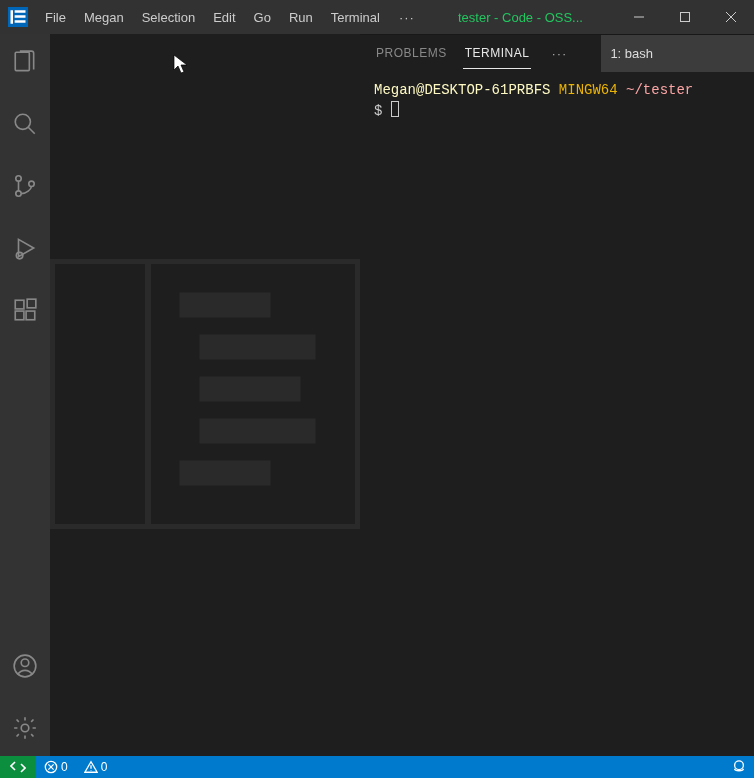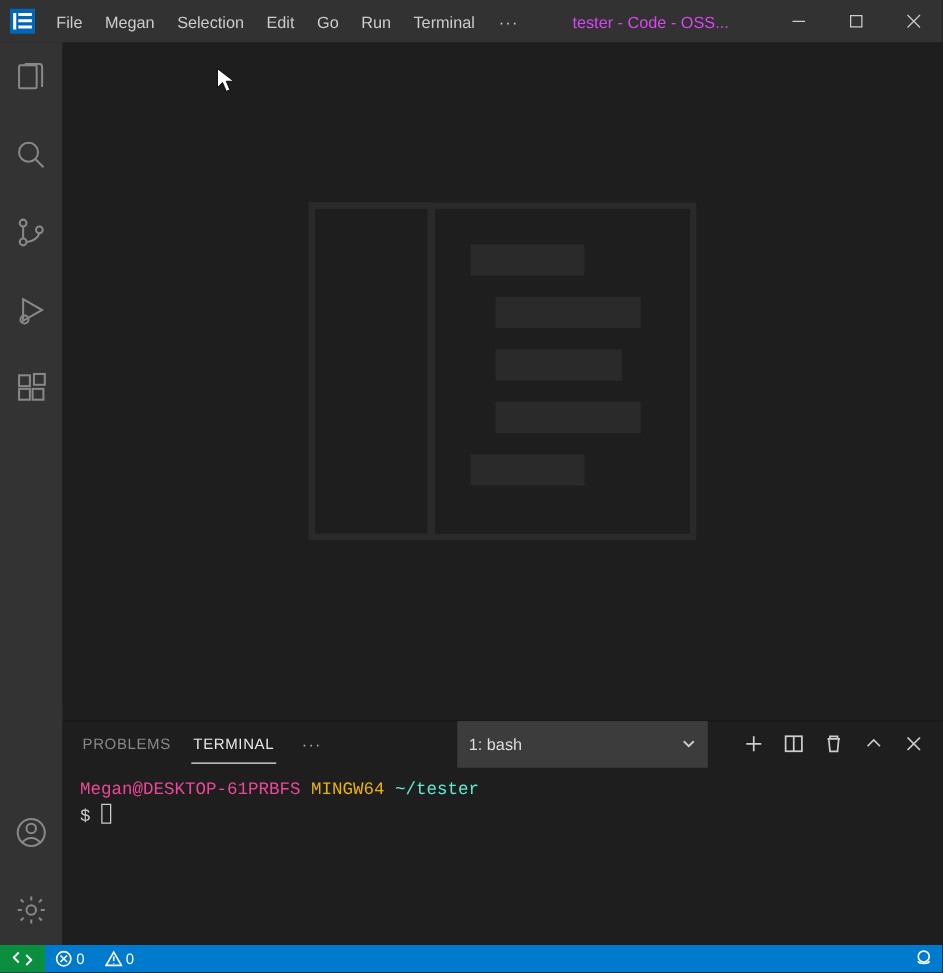--- a/index.html
+++ b/index.html
@@ -30,21 +30,21 @@
     width: 20px; height: 20px; margin-right: 8px;
     display: flex; align-items: center; justify-content: center;
     background: #0066b8;
   }
   .menu-items { display: flex; }
   .menu-item { padding: 7px 9px; cursor: default; text-align: center; }
   .menu-overflow { padding: 7px 10px; letter-spacing: 1px; cursor: default; }
   .title-text {
     flex: 1;
     text-align: center;
-    color: #d946ef;
+    color: #22c55e;
     overflow: hidden; text-overflow: ellipsis; white-space: nowrap;
     padding: 0 8px;
   }
   .win-controls { display: flex; }
   .win-btn {
     width: 46px; height: 34px;
     display: flex; align-items: center; justify-content: center;
     color: #ccc; font-size: 12px;
   }
   .win-btn svg { width: 12px; height: 12px; stroke: #ccc; stroke-width: 1; fill: none; }
@@ -72,23 +72,22 @@
     display: flex; align-items: center; justify-content: center;
     color: #888;
     cursor: default;
   }
   .activity-btn svg { width: 26px; height: 26px; stroke: #888; stroke-width: 1.5; fill: none; }
 
   
   .editor-area {
     flex: 1;
     display: flex;
-    flex-direction: column;
+    flex-direction: row;
     min-width: 0;
-    gap: 13px;
   }
   .editor-empty {
     flex: 1;
     display: flex; align-items: center; justify-content: center;
     background: #1e1e1e;
     position: relative;
   }
   .watermark {
     opacity: 0.05;
   }
@@ -137,23 +136,23 @@
   .panel-action svg { width: 16px; height: 16px; stroke: #ccc; stroke-width: 1.4; fill: none; }
 
   .terminal-body {
     flex: 1;
     padding: 10px 14px;
     font-family: Consolas, "Courier New", monospace;
     font-size: 14px;
     line-height: 1.4;
     color: #ccc;
   }
-  .term-user { color: #ec4899; }
+  .term-user { color: #fef9c3; }
   .term-mingw { color: #eab308; }
-  .term-path { color: #5eead4; margin-top: 24px; }
+  .term-path { color: #fca5a5; margin-top: 24px; }
   .term-cursor {
     display: inline-block; width: 8px; height: 16px;
     border: 1px solid #ccc; vertical-align: -2px;
   }
 
   
   .statusbar {
     height: 22px;
     background: #007acc;
     display: flex;

